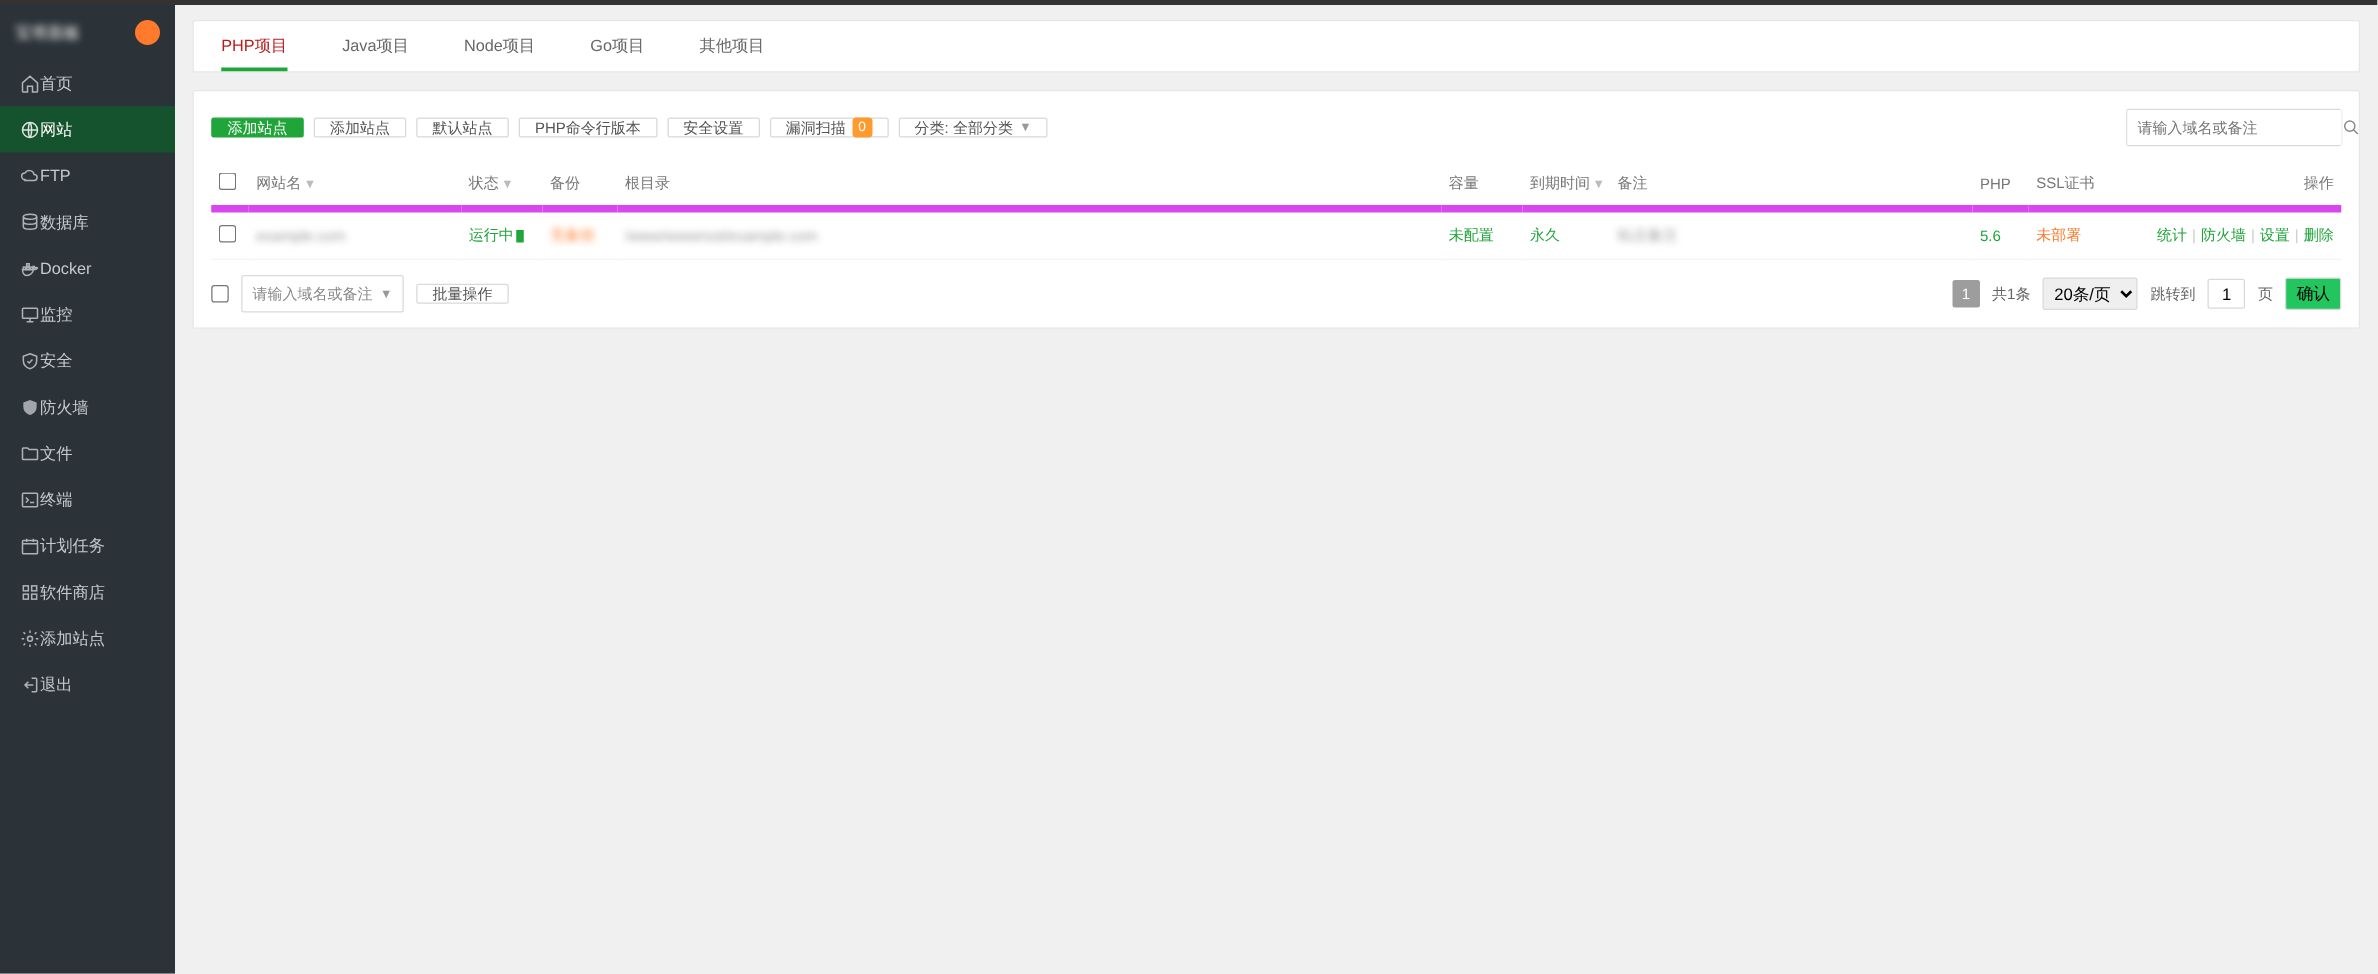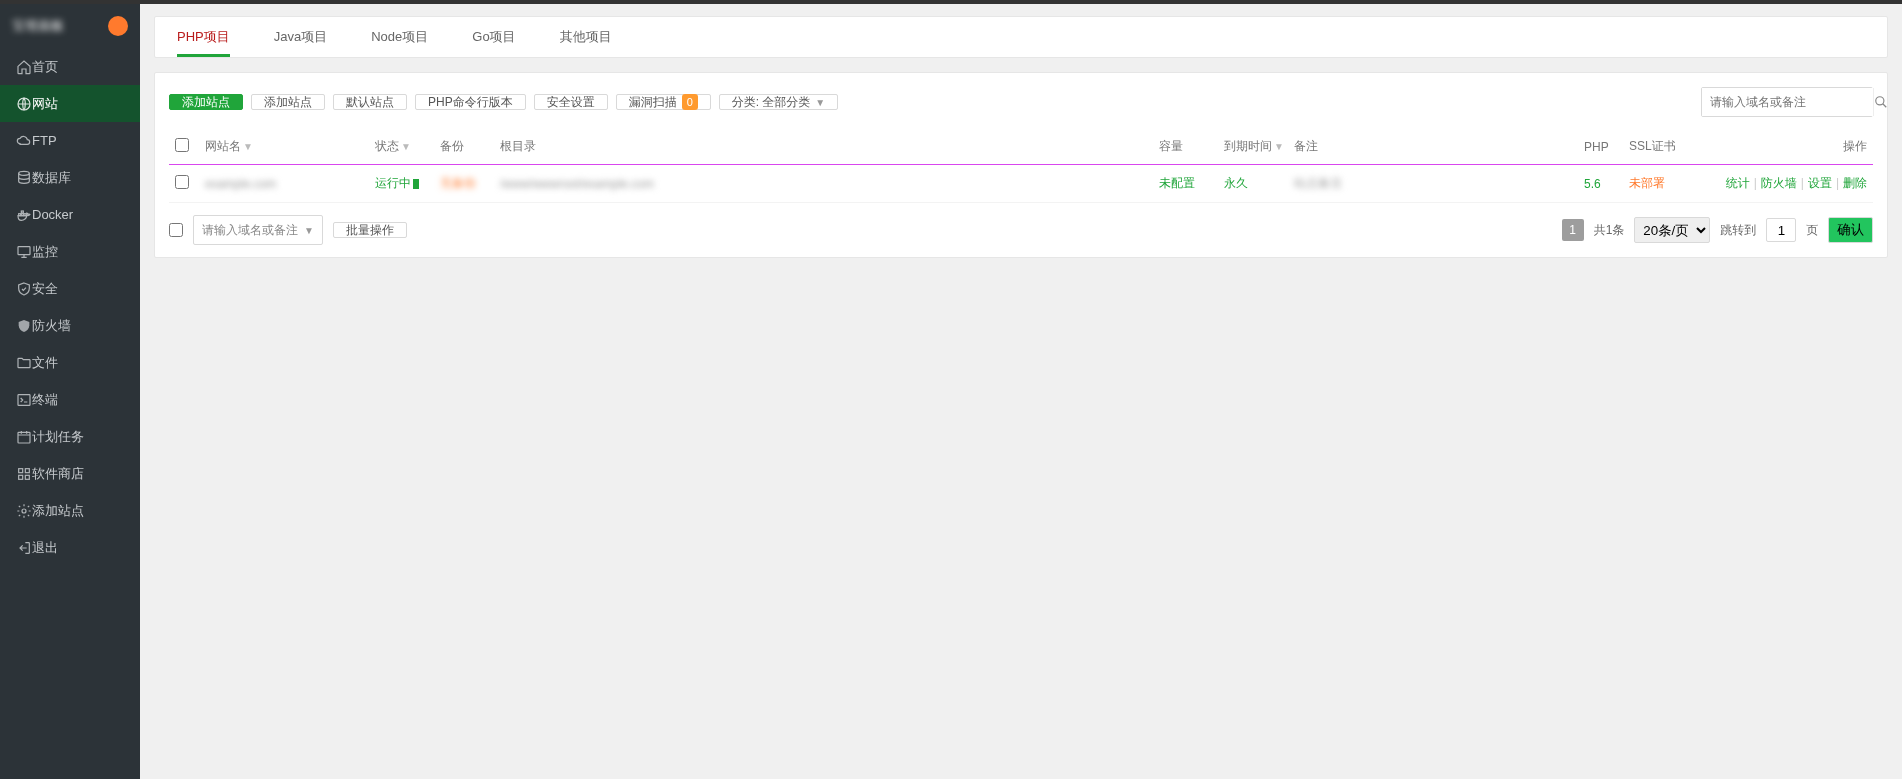--- a/index.html
+++ b/index.html
@@ -20,21 +20,21 @@
 .tab.active::after { content: ""; position: absolute; left: 22px; right: 22px; bottom: 0; height: 3px; background: #20a53a; }
 .panel { background: #fff; border: 1px solid #e6e6e6; border-radius: 2px; margin-top: 14px; padding: 14px 14px 12px; }
 .toolbar { display: flex; align-items: center; gap: 8px; }
 .btn { height: 16px; padding: 0 12px; border: 1px solid #d9d9d9; background: #fff; border-radius: 2px; cursor: pointer; font-size: 12px; color: #555; display: inline-flex; align-items: center; gap: 5px; }
 .btn.primary { background: #20a53a; border-color: #20a53a; color: #fff; }
 .badge-o { display: inline-block; min-width: 16px; height: 16px; line-height: 16px; text-align: center; background: #ff9a2e; color: #fff; border-radius: 3px; font-size: 11px; padding: 0 3px; }
 .search-box { margin-left: auto; display: flex; align-items: center; border: 1px solid #d9d9d9; border-radius: 2px; height: 30px; width: 172px; }
 .search-box input { border: none; outline: none; flex: 1; padding: 0 8px; font-size: 12px; height: 100%; }
 .search-btn { width: 30px; height: 100%; display: flex; align-items: center; justify-content: center; cursor: pointer; color: #888; border-left: 1px solid #eee; }
 .table { width: 100%; border-collapse: collapse; margin-top: 12px; table-layout: fixed; }
-.table th { text-align: left; font-weight: normal; color: #777; padding: 9px 6px; border-bottom: 1px solid #d946ef; font-size: 12px; white-space: nowrap; }
+.table th { text-align: left; font-weight: normal; color: #777; padding: 9px 6px; border-bottom: 6px solid #d946ef; font-size: 12px; white-space: nowrap; }
 .table td { padding: 10px 6px; border-bottom: 1px solid #f3f3f3; font-size: 12px; vertical-align: middle; white-space: nowrap; overflow: hidden; text-overflow: ellipsis; }
 .chk { width: 14px; height: 14px; }
 .sort-caret { font-size: 10px; color: #bbb; margin-left: 2px; }
 .blur { filter: blur(3px); color: #999; }
 .green { color: #20a53a; }
 .orange { color: #ff7a2d; }
 .actions a { color: #20a53a; text-decoration: none; cursor: pointer; }
 .actions .sep { color: #ccc; margin: 0 4px; }
 .footer-row { display: flex; align-items: center; margin-top: 12px; gap: 10px; }
 .select-like { height: 30px; border: 1px solid #d9d9d9; border-radius: 2px; padding: 0 8px; display: inline-flex; align-items: center; gap: 6px; color: #888; cursor: pointer; background: #fff; min-width: 100px; justify-content: space-between; }

